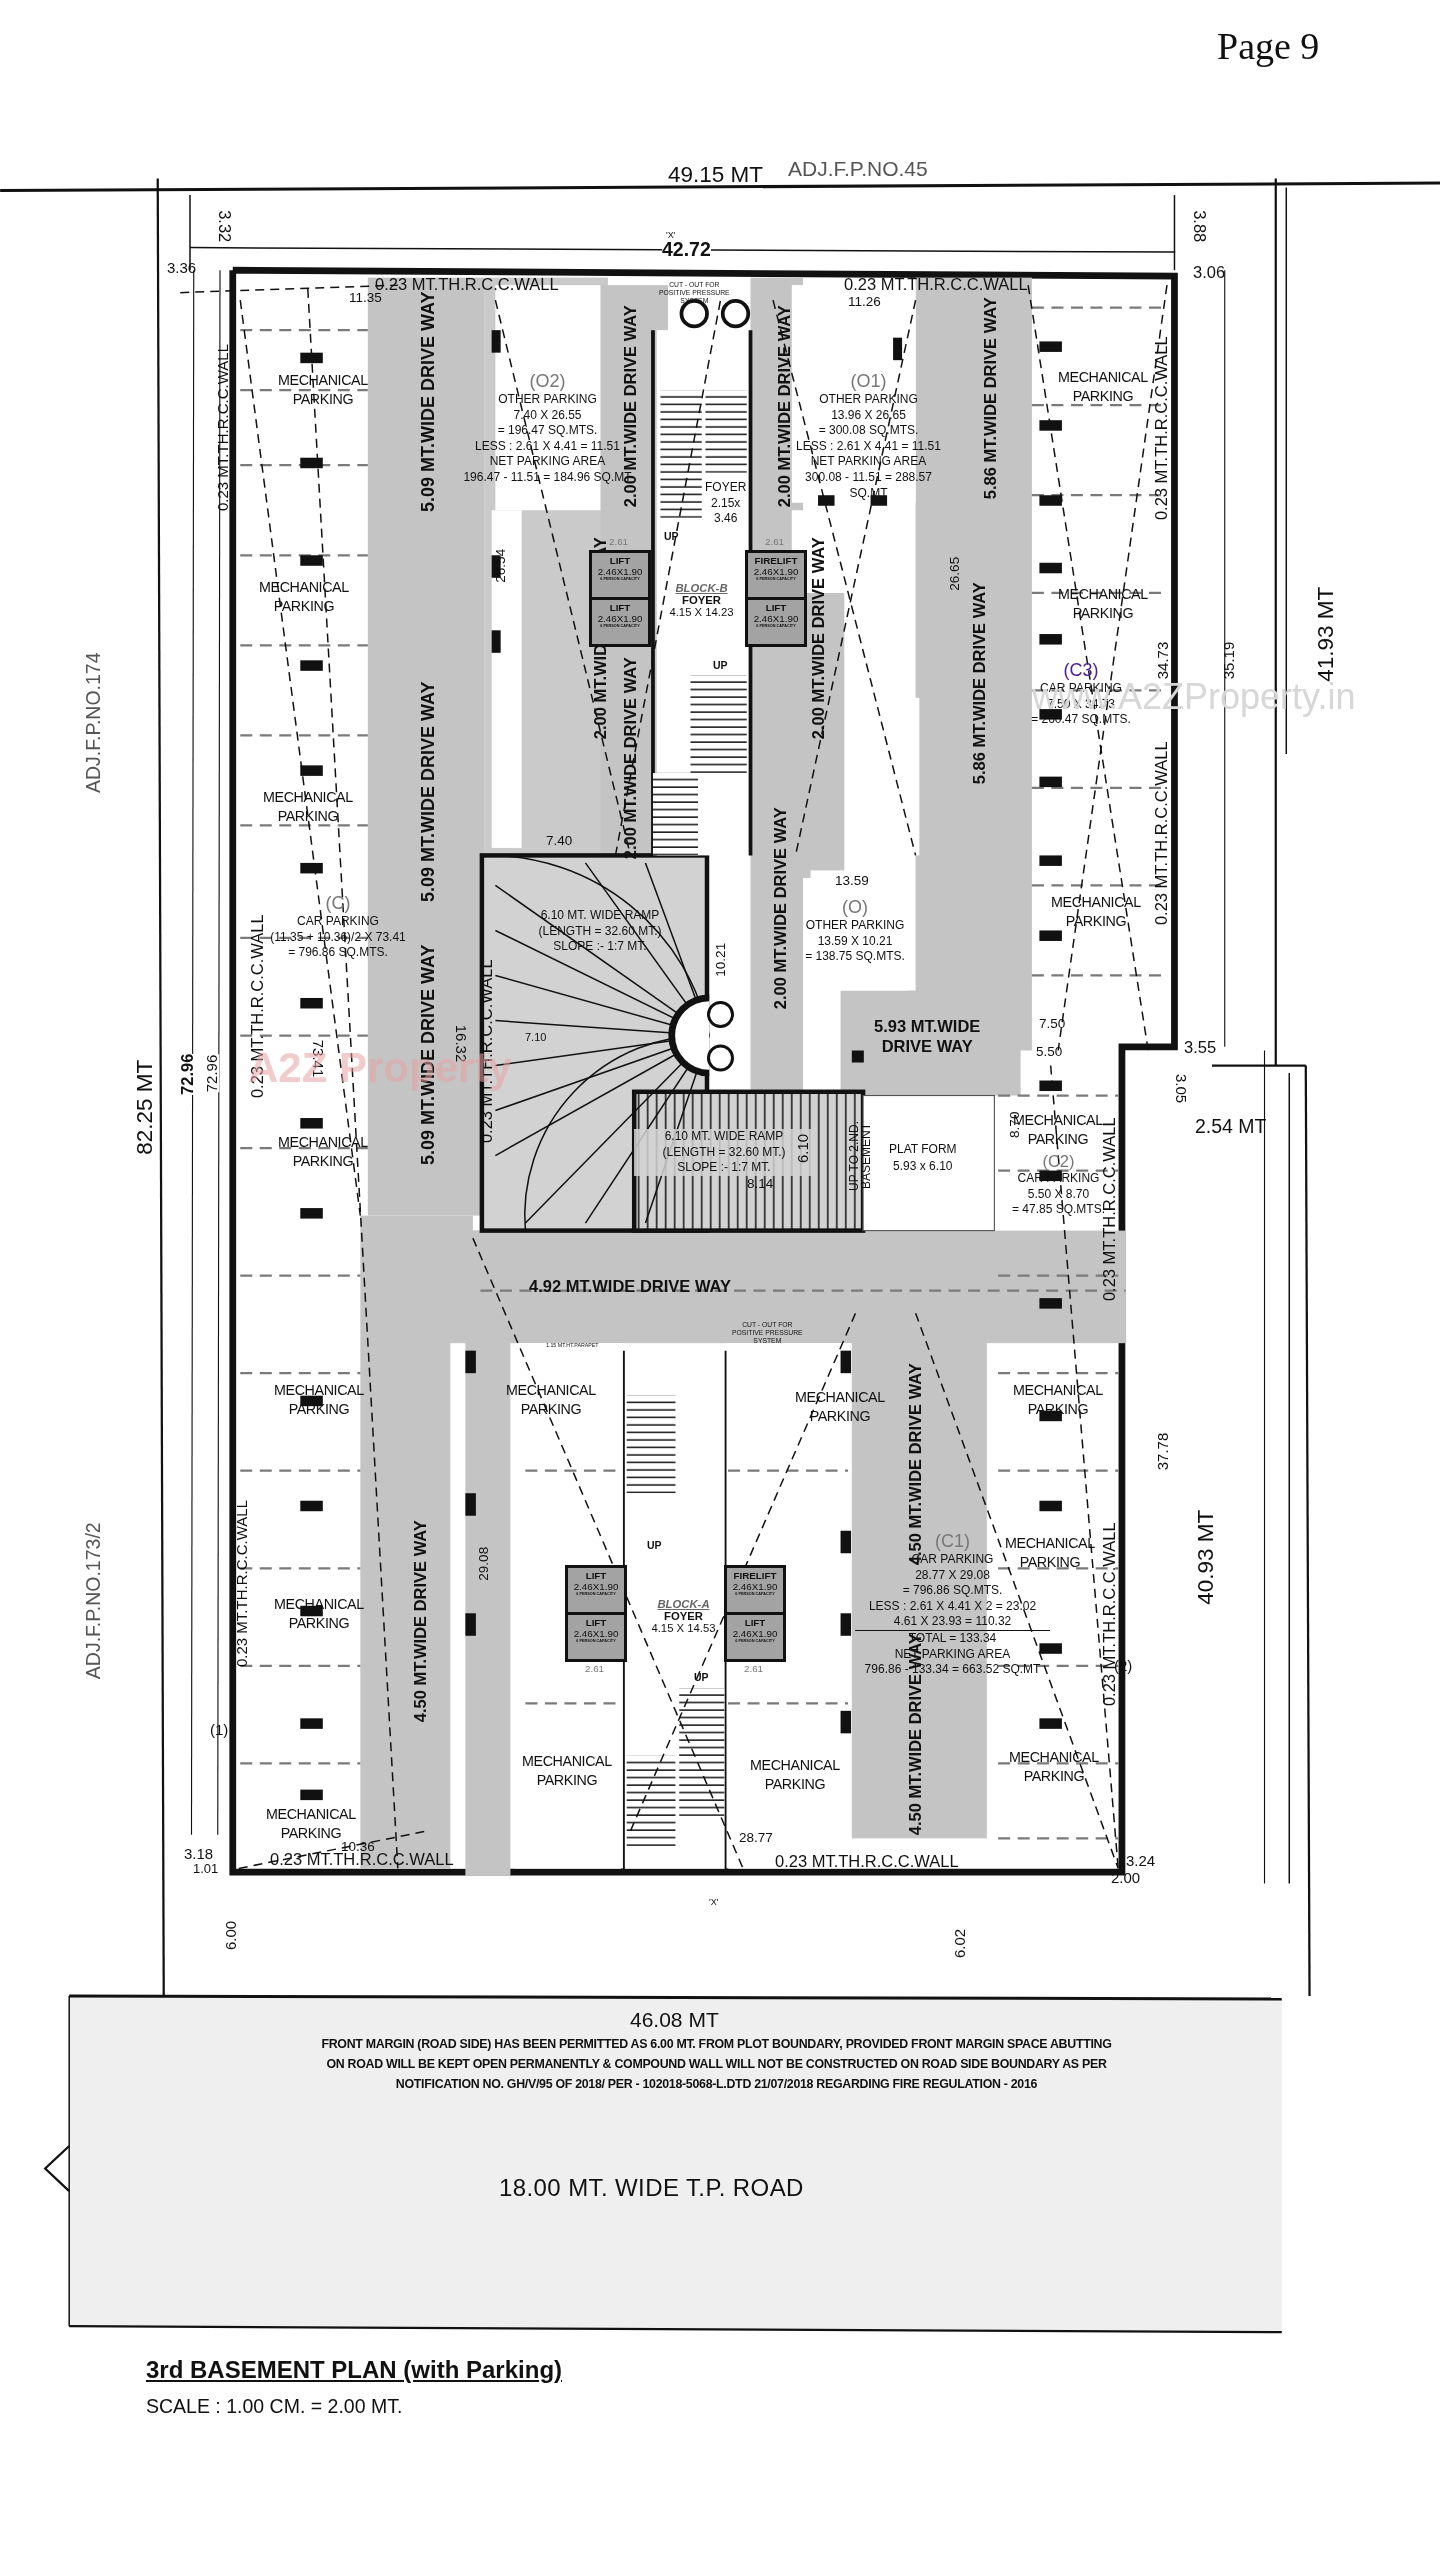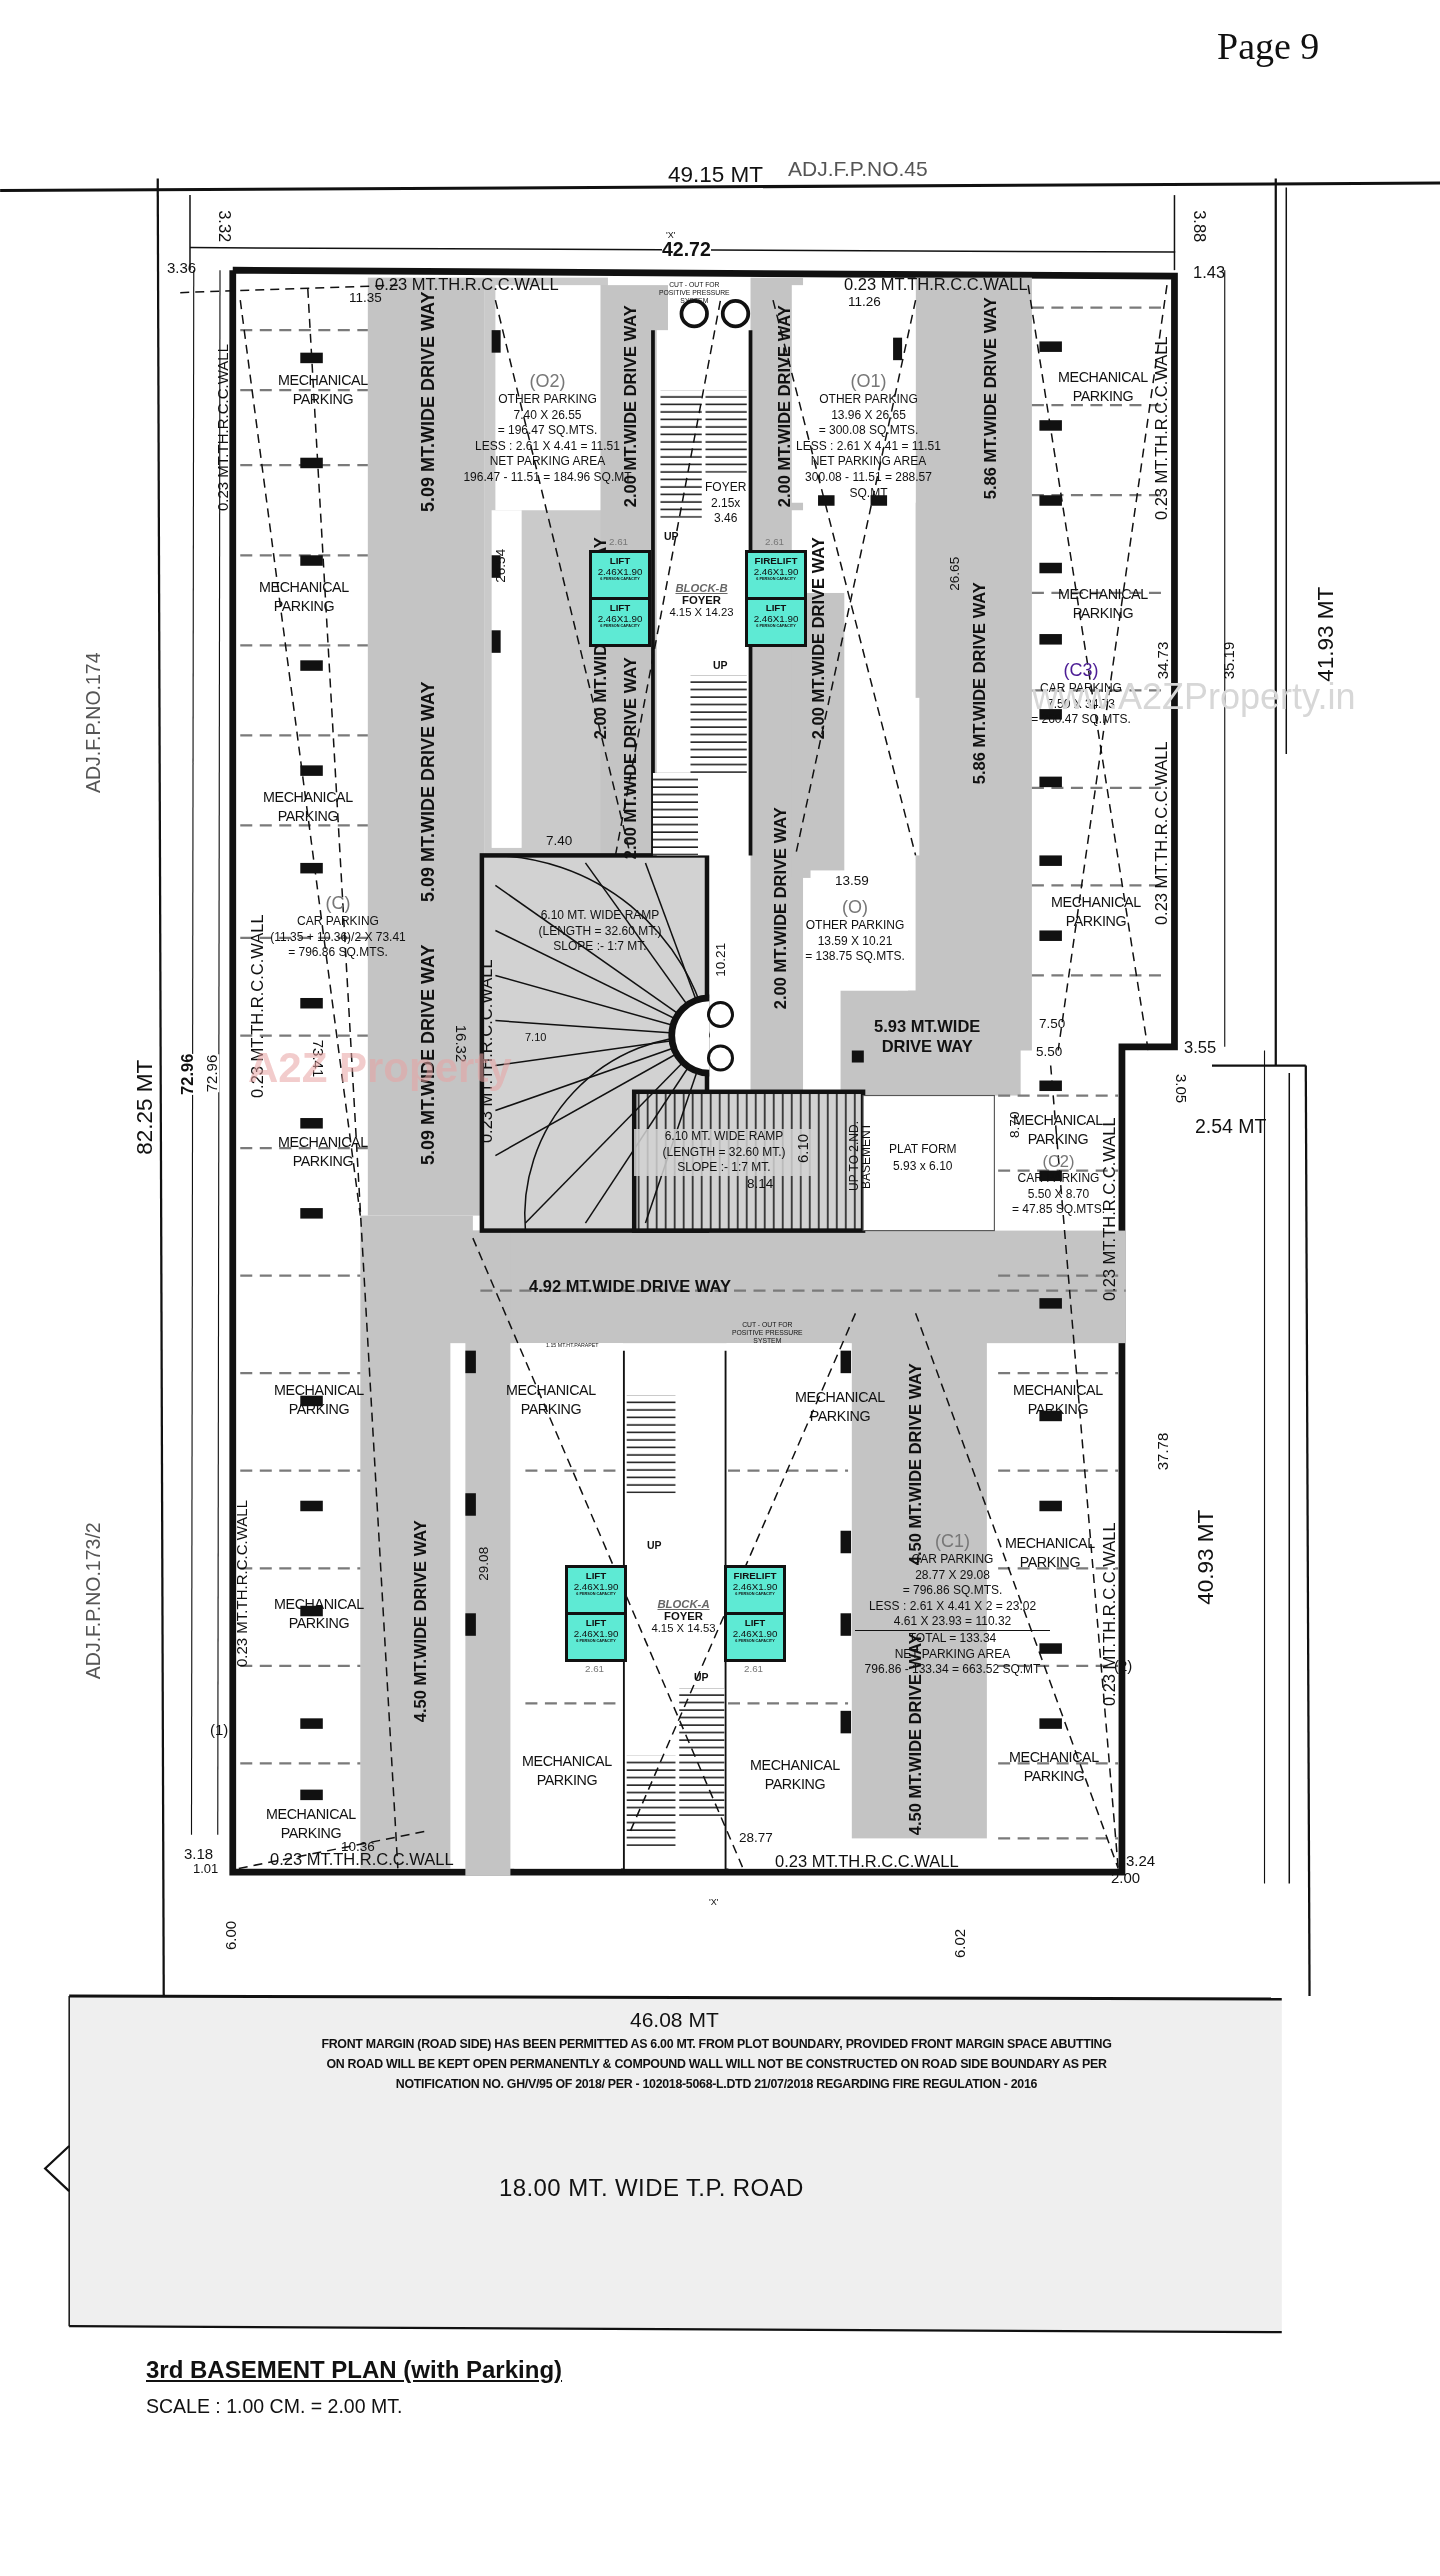--- a/index.html
+++ b/index.html
@@ -8,21 +8,21 @@
   .abs { position:absolute; }
   .t { position:absolute; white-space:nowrap; line-height:1; }
   .vert { transform:rotate(-90deg); transform-origin:center center; }
   .vert90 { transform:rotate(90deg); transform-origin:center center; }
   .center { text-align:center; }
   .page-num { font-family:"Liberation Serif", serif; font-size:38px; color:#111; }
   .gray-txt { color:#555; }
   svg { position:absolute; left:0; top:0; }
   .lbl-sm { font-size:12px; text-align:center; line-height:1.3; }
   .mech { font-size:14.3px; line-height:1.35; text-align:center; letter-spacing:-0.4px; }
-  .box-lift { position:absolute; background:#5eead4; border:5.3px solid #111; box-sizing:border-box; text-align:center; }
+  .box-lift { position:absolute; background:#a3a3a3; border:5.3px solid #111; box-sizing:border-box; text-align:center; }
   .lift-title { font-size:15px; font-weight:bold; margin-top:3px; }
   .lift-cap { font-size:5.3px; font-weight:bold; }
   .block-title { font-size:16.5px; font-weight:bold; color:#666; text-decoration:underline;font-style:italic; }
   .foyer { font-size:15.8px; font-weight:bold; }
   .note { font-size:12.4px; font-weight:bold; letter-spacing:-0.3px; text-align:center; line-height:1.6; }
   .road { font-size:24px; letter-spacing:0.4px; }
   .title { font-size:25.5px; font-weight:bold; text-decoration:underline; }
   .scale { font-size:19.5px; }
   .watermark { font-size:36px; color:#d7d7d7; }
 </style>
@@ -237,21 +237,21 @@
     <rect x="1120" y="2280" width="14" height="30"></rect>
   </g>
 </svg>
 
 <div class="t" style="left:668px; top:164px; font-size:22.5px;">49.15 MT</div>
 <div class="t gray-txt" style="left:788px; top:158px; font-size:21px;">ADJ.F.P.NO.45</div>
 <div class="t" style="left:662px; top:240px; font-size:19.5px; font-weight:bold; background:#fff;">42.72</div>
 <div class="t vert90" style="left:209px; top:218px; font-size:16.5px;">3.32</div>
 <div class="t vert90" style="left:1184px; top:218px; font-size:16.5px;">3.88</div>
 <div class="t" style="left:167px; top:260px; font-size:15px;">3.36</div>
-<div class="t" style="left:1193px; top:264px; font-size:16.5px;">1.43</div>
+<div class="t" style="left:1193px; top:264px; font-size:16.5px;">3.06</div>
 
 <div class="t" style="left:375px; top:276px; font-size:16.5px;">0.23 MT.TH.R.C.C.WALL</div>
 <div class="t" style="left:844px; top:276px; font-size:16.5px;">0.23 MT.TH.R.C.C.WALL</div>
 <div class="t" style="left:270px; top:1851px; font-size:16.5px;">0.23 MT.TH.R.C.C.WALL</div>
 <div class="t" style="left:775px; top:1853px; font-size:16.5px;">0.23 MT.TH.R.C.C.WALL</div>
 <div class="t vert" style="left:139px; top:420px; font-size:15px;">0.23 MT.TH.R.C.C.WALL</div>
 <div class="t vert" style="left:165px; top:998px; font-size:16.5px;">0.23 MT.TH.R.C.C.WALL</div>
 <div class="t vert" style="left:158px; top:1576px; font-size:15px;">0.23 MT.TH.R.C.C.WALL</div>
 <div class="t vert" style="left:1069px; top:420px; font-size:16.5px;">0.23 MT.TH.R.C.C.WALL</div>
 <div class="t vert" style="left:1069px; top:825px; font-size:16.5px;">0.23 MT.TH.R.C.C.WALL</div>

